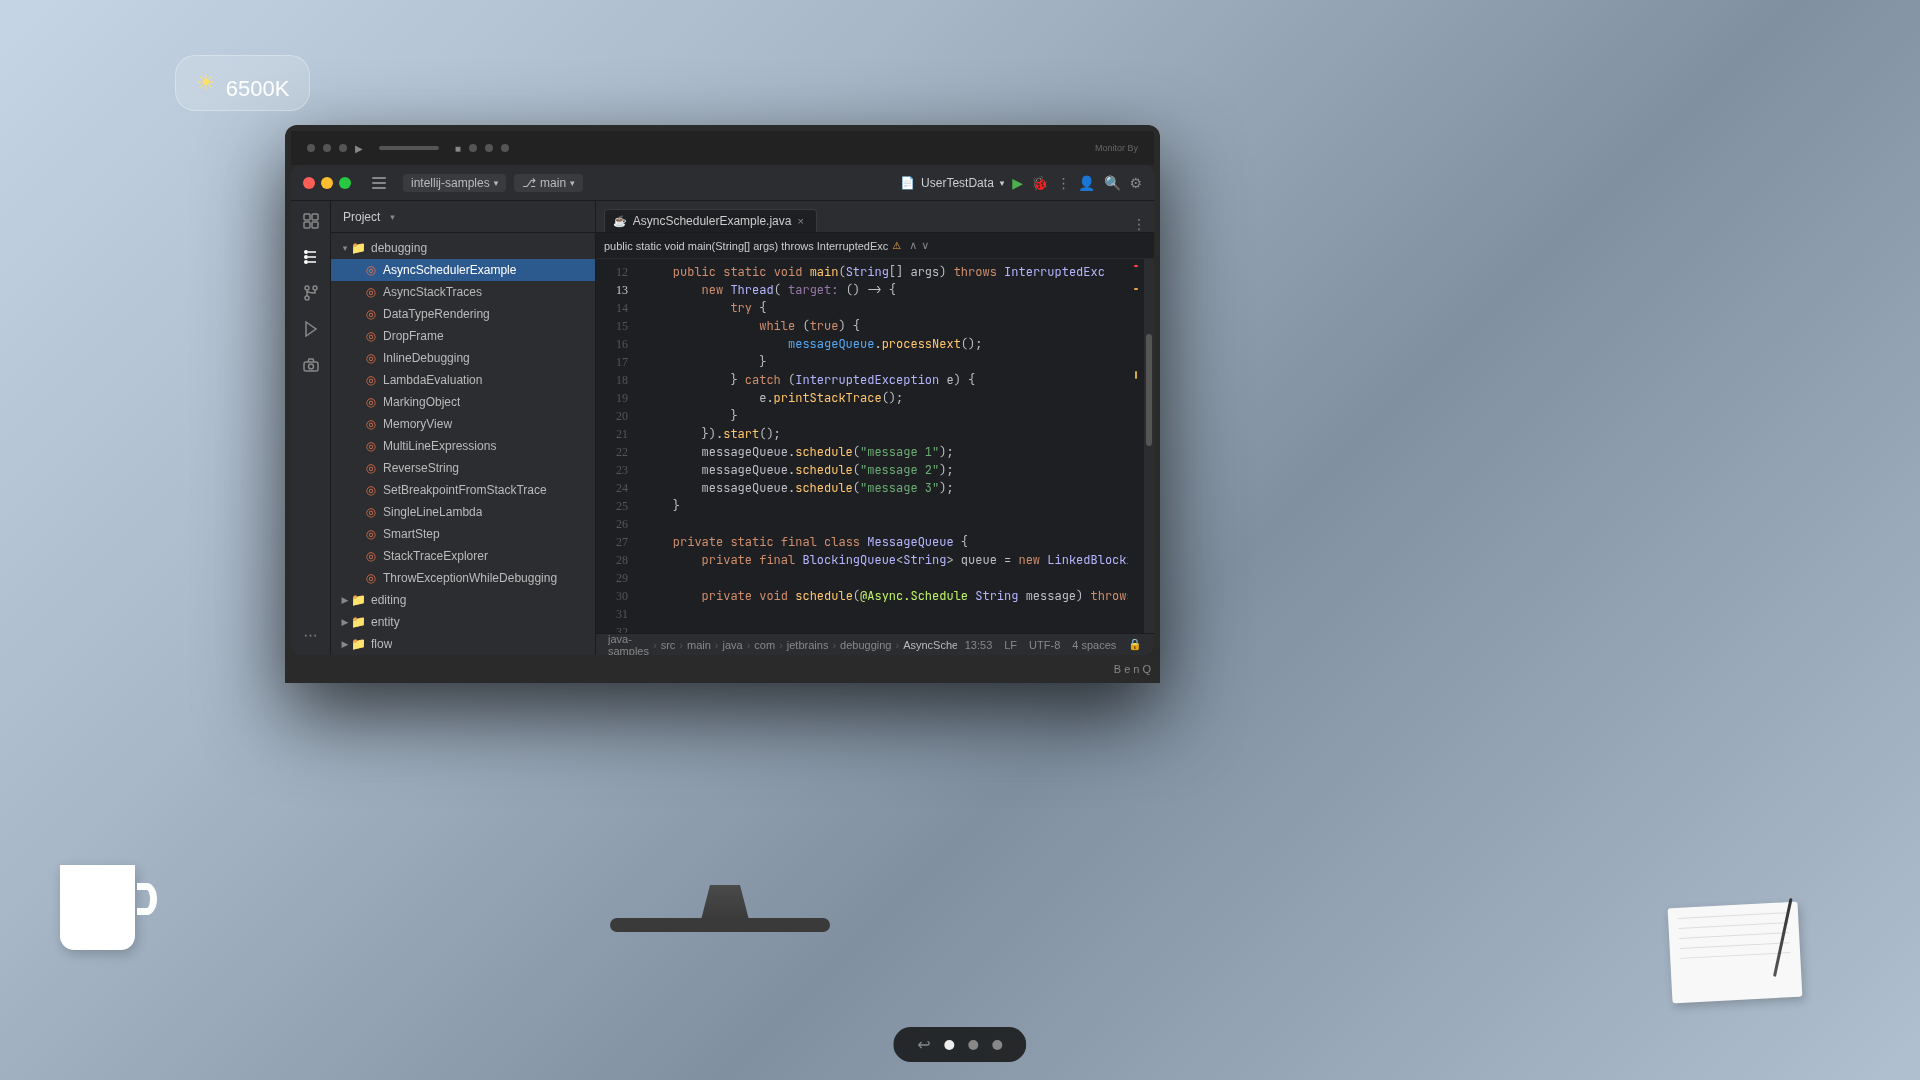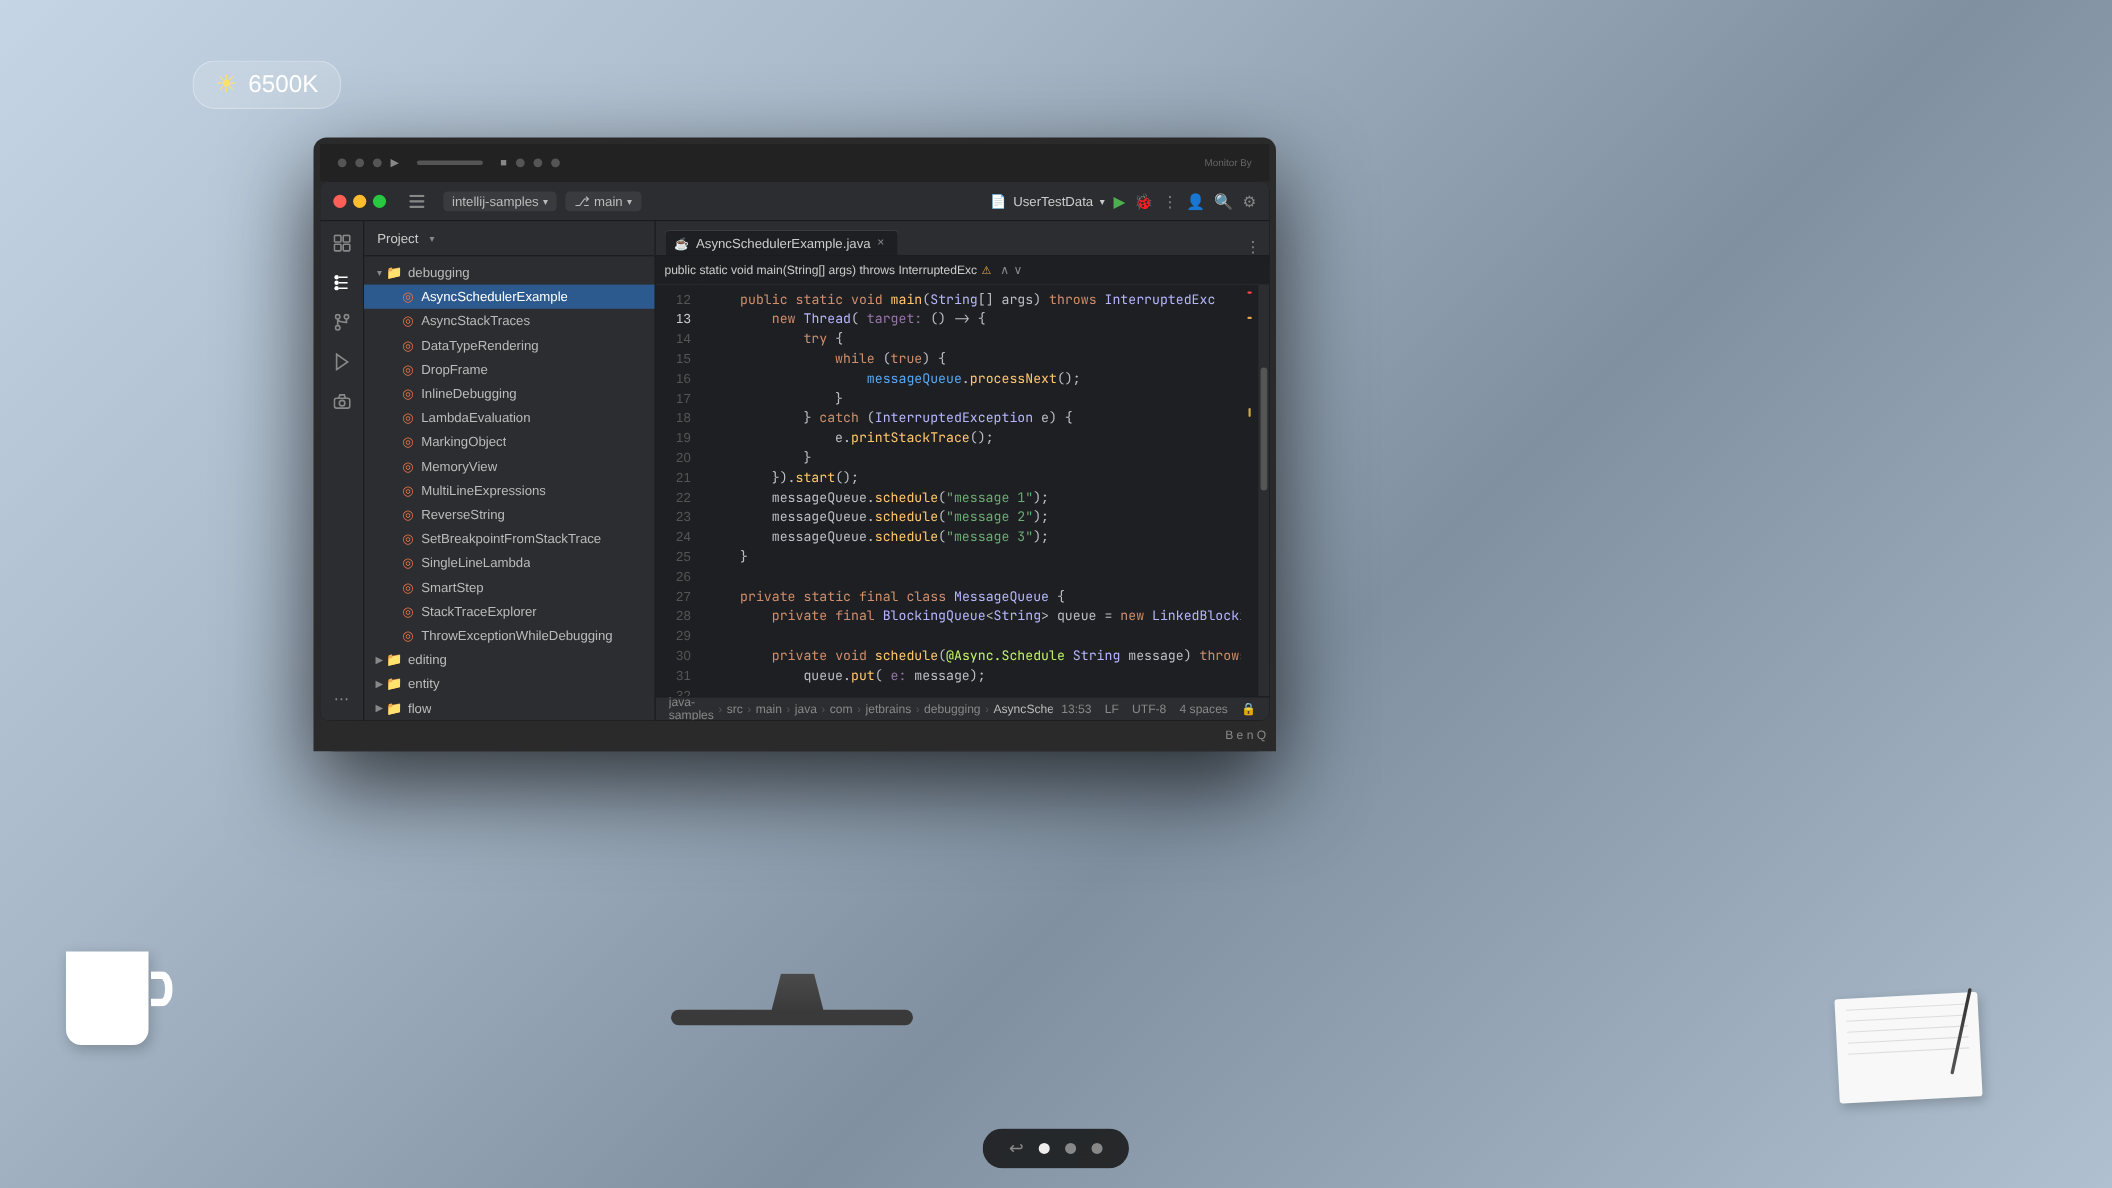--- a/index.html
+++ b/index.html
@@ -36,20 +36,21 @@
       z-index: 10;
     }
     .light-widget .sun-icon {
       color: #ffe066;
       font-size: 22px;
     }
     .light-widget .temp-text {
       color: white;
       font-size: 22px;
       font-weight: 500;
+      margin-top: 12px;
     }
 
     
     .ide-window {
       position: absolute;
       top: 170px;
       left: 290px;
       width: 855px;
       height: 520px;
       background: #1e1f22;
@@ -264,21 +265,21 @@
       flex: 1;
       overflow: hidden;
       display: flex;
       position: relative;
     }
     .line-numbers {
       width: 40px;
       background: #1e1f22;
       color: #555;
       font-size: 12px;
-      font-family: Liberation Sans, sans-serif;
+      font-family: Liberation Serif, serif;
       text-align: left;
       padding: 4px 8px 0 0;
       line-height: 18px;
       user-select: none;
       flex-shrink: 0;
     }
     .line-number-row {
       height: 18px;
       display: flex;
       align-items: center;
@@ -773,21 +774,20 @@
                 <div class="code-line">        }).<span class="fn2">start</span>();</div>
                 <div class="code-line">        messageQueue.<span class="fn2">schedule</span>(<span class="str">"message 1"</span>);</div>
                 <div class="code-line">        messageQueue.<span class="fn2">schedule</span>(<span class="str">"message 2"</span>);</div>
                 <div class="code-line">        messageQueue.<span class="fn2">schedule</span>(<span class="str">"message 3"</span>);</div>
                 <div class="code-line">    }</div>
                 <div class="code-line"> </div>
                 <div class="code-line">    <span class="kw">private</span> <span class="kw">static</span> <span class="kw">final</span> <span class="kw">class</span> <span class="type">MessageQueue</span> {</div>
                 <div class="code-line">        <span class="kw">private</span> <span class="kw">final</span> <span class="type">BlockingQueue</span>&lt;<span class="type">String</span>&gt; queue = <span class="kw">new</span> <span class="type">LinkedBlockingQue</span></div>
                 <div class="code-line"> </div>
                 <div class="code-line">        <span class="kw">private</span> <span class="kw">void</span> <span class="fn2">schedule</span>(<span class="ann">@Async.Schedule</span> <span class="type">String</span> message) <span class="kw">throws</span> </div>
-                <div class="code-line">            queue.<span class="fn2">put</span>( <span class="var">e:</span> message);</div>
 
               </div>
 
               <div class="right-gutter">
                 <div class="gutter-mark gutter-error" style="margin-top:4px;"></div>
                 <div class="gutter-mark gutter-warning" style="margin-top:20px;"></div>
                 <div class="gutter-mark gutter-yellow" style="margin-top:80px;width:2px;height:8px;background:#d0a840;"></div>
               </div>
             </div>
 

